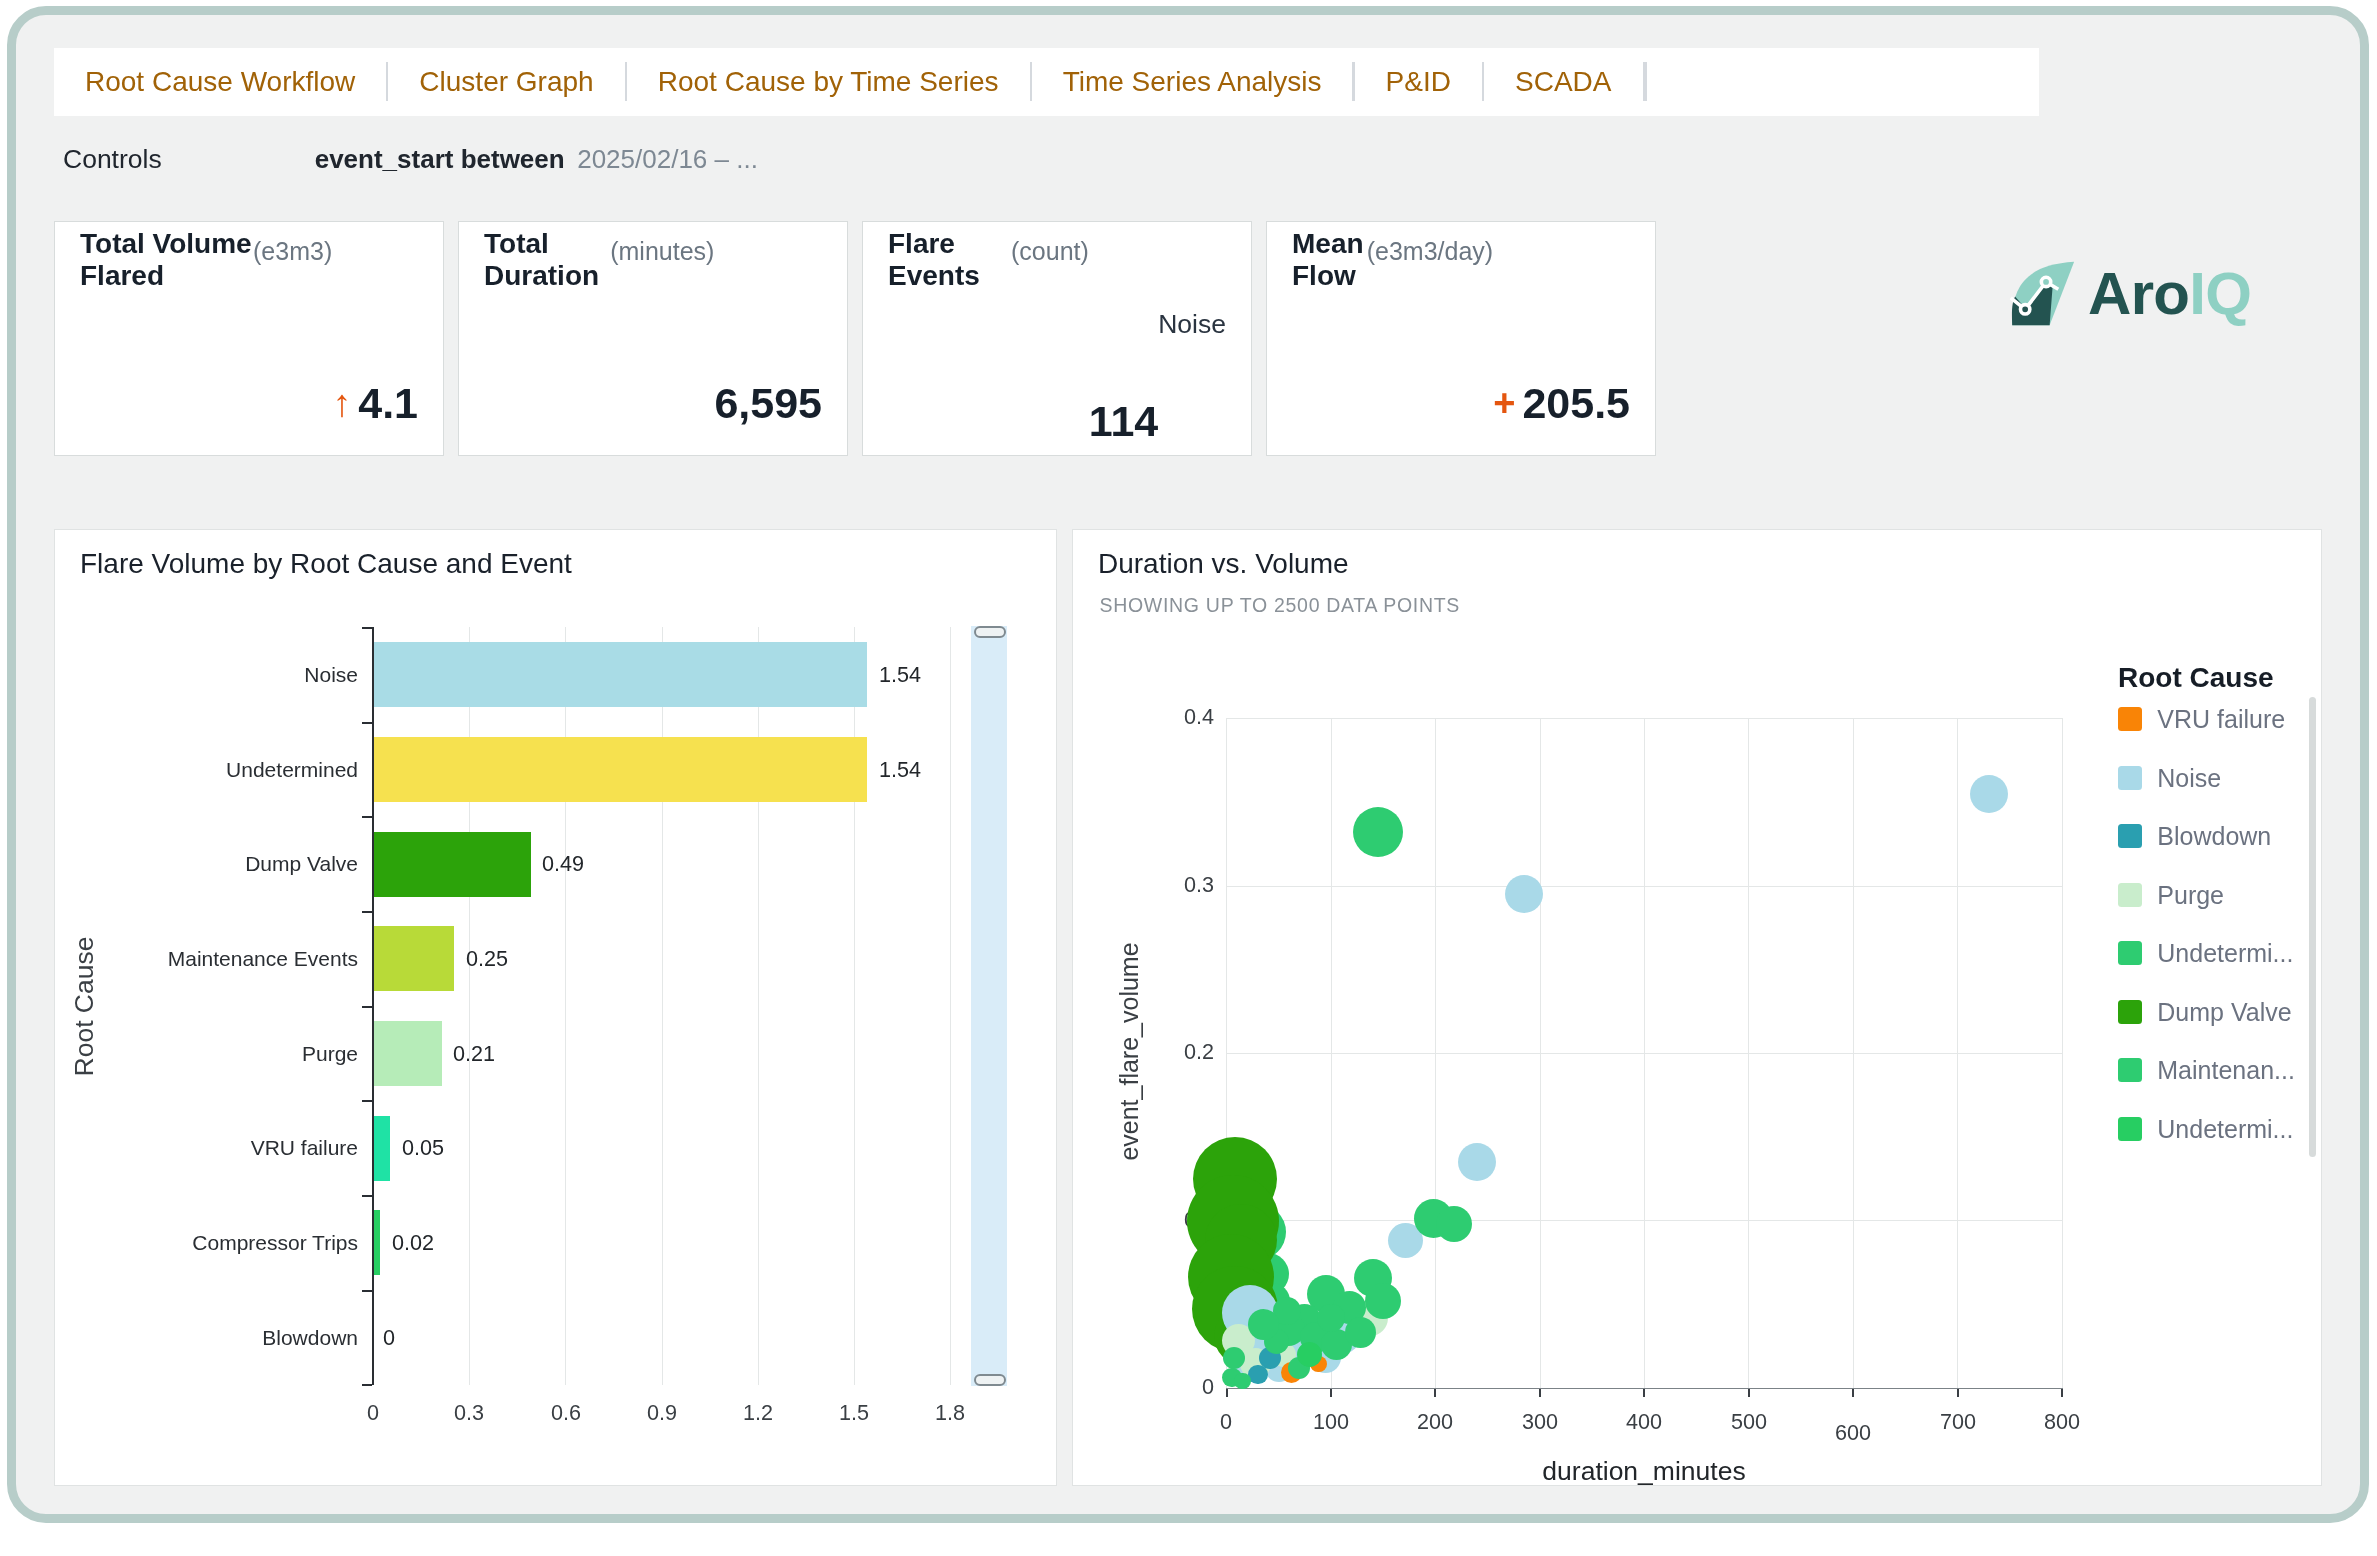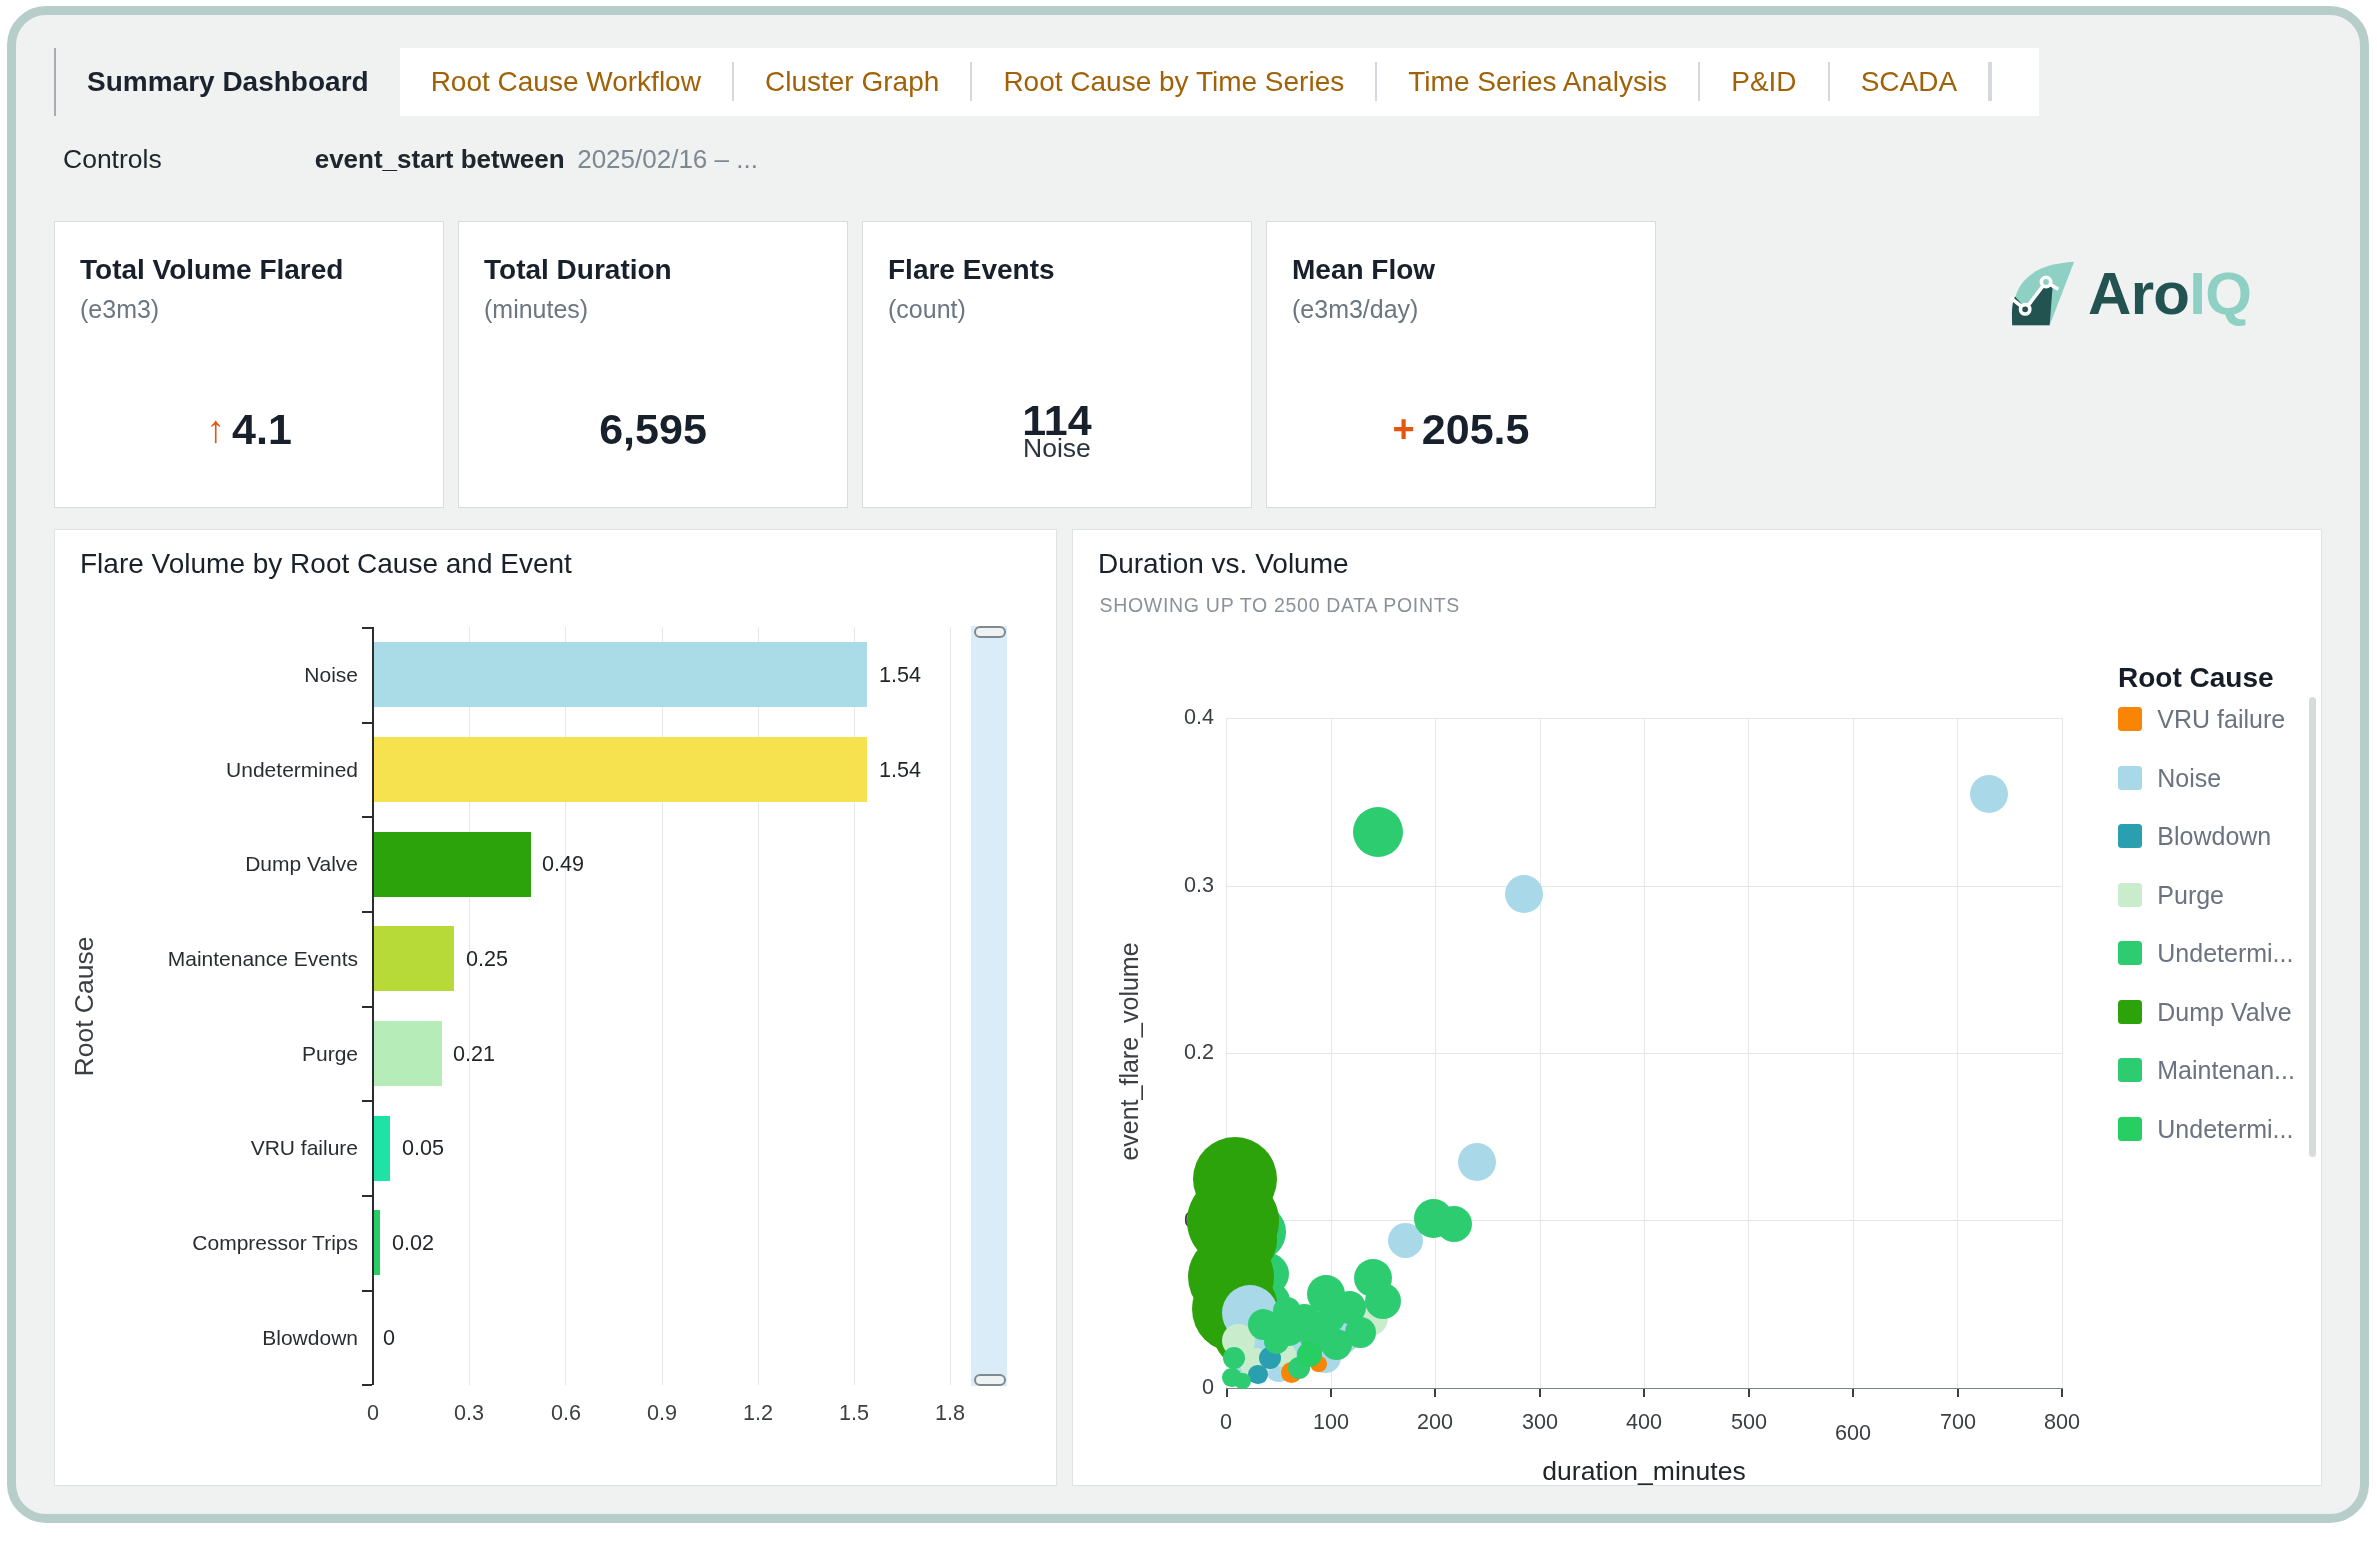--- a/index.html
+++ b/index.html
@@ -16,21 +16,21 @@
   .tab-divider{width:2.1px;height:39px;background:#d5d9de;align-self:center;}
   
   .controls{position:absolute;left:47px;top:117px;height:56px;display:flex;align-items:center;}
   .controls-label{font-size:26.5px;color:#20262e;margin-right:153px;}
   .filter-chip{display:flex;align-items:center;gap:12.5px;cursor:pointer;}
   .filter-name{font-size:26px;font-weight:bold;color:#20262e;}
   .filter-value{font-size:26px;color:#7d8893;}
   
   .kpi-row{position:absolute;left:38px;top:206px;display:flex;gap:14px;}
   .kpi-card{width:338px;height:221px;background:#ffffff;border:1.4px solid #d8dcdc;
-            display:flex;flex-direction:column;padding:32px 25px;box-sizing:content-box;}
+            display:flex;flex-direction:row;padding:6px 25px;box-sizing:content-box;}
   .kpi-title{font-size:28px;font-weight:bold;color:#17202b;}
   .kpi-unit{font-size:25px;color:#6b7681;margin-top:9.7px;}
   .kpi-value{margin-top:auto;align-self:center;display:flex;align-items:center;gap:7px;
              margin-bottom:21px;}
   .kpi-value .num{font-size:43px;font-weight:bold;color:#17202b;}
   .kpi-value .prefix{font-size:38px;font-weight:bold;}
   .kpi-sub{align-self:center;font-size:26.5px;color:#2a3440;margin-top:-15.3px;margin-bottom:11px;}
   
   .logo{position:absolute;left:1989px;top:241px;display:flex;align-items:center;gap:11px;}
   .logo-text{font-size:60px;font-weight:bold;letter-spacing:-0.7px;}
@@ -54,21 +54,20 @@
   .legend-swatch{width:24px;height:24px;border-radius:3.5px;}
   .legend-label{font-size:25px;color:#6b7280;white-space:nowrap;}
 </style>
 </head>
 <body>
 
 <div id="canvas">
   <div class="card">
 
     <div class="tabbar">
-        <div class="tab active">Summary Dashboard</div>
         <div class="tab">Root Cause Workflow</div>
         <div class="tab-divider"></div>
         <div class="tab">Cluster Graph</div>
         <div class="tab-divider"></div>
         <div class="tab">Root Cause by Time Series</div>
         <div class="tab-divider"></div>
         <div class="tab">Time Series Analysis</div>
         <div class="tab-divider"></div>
         <div class="tab">P&amp;ID</div>
         <div class="tab-divider"></div>

